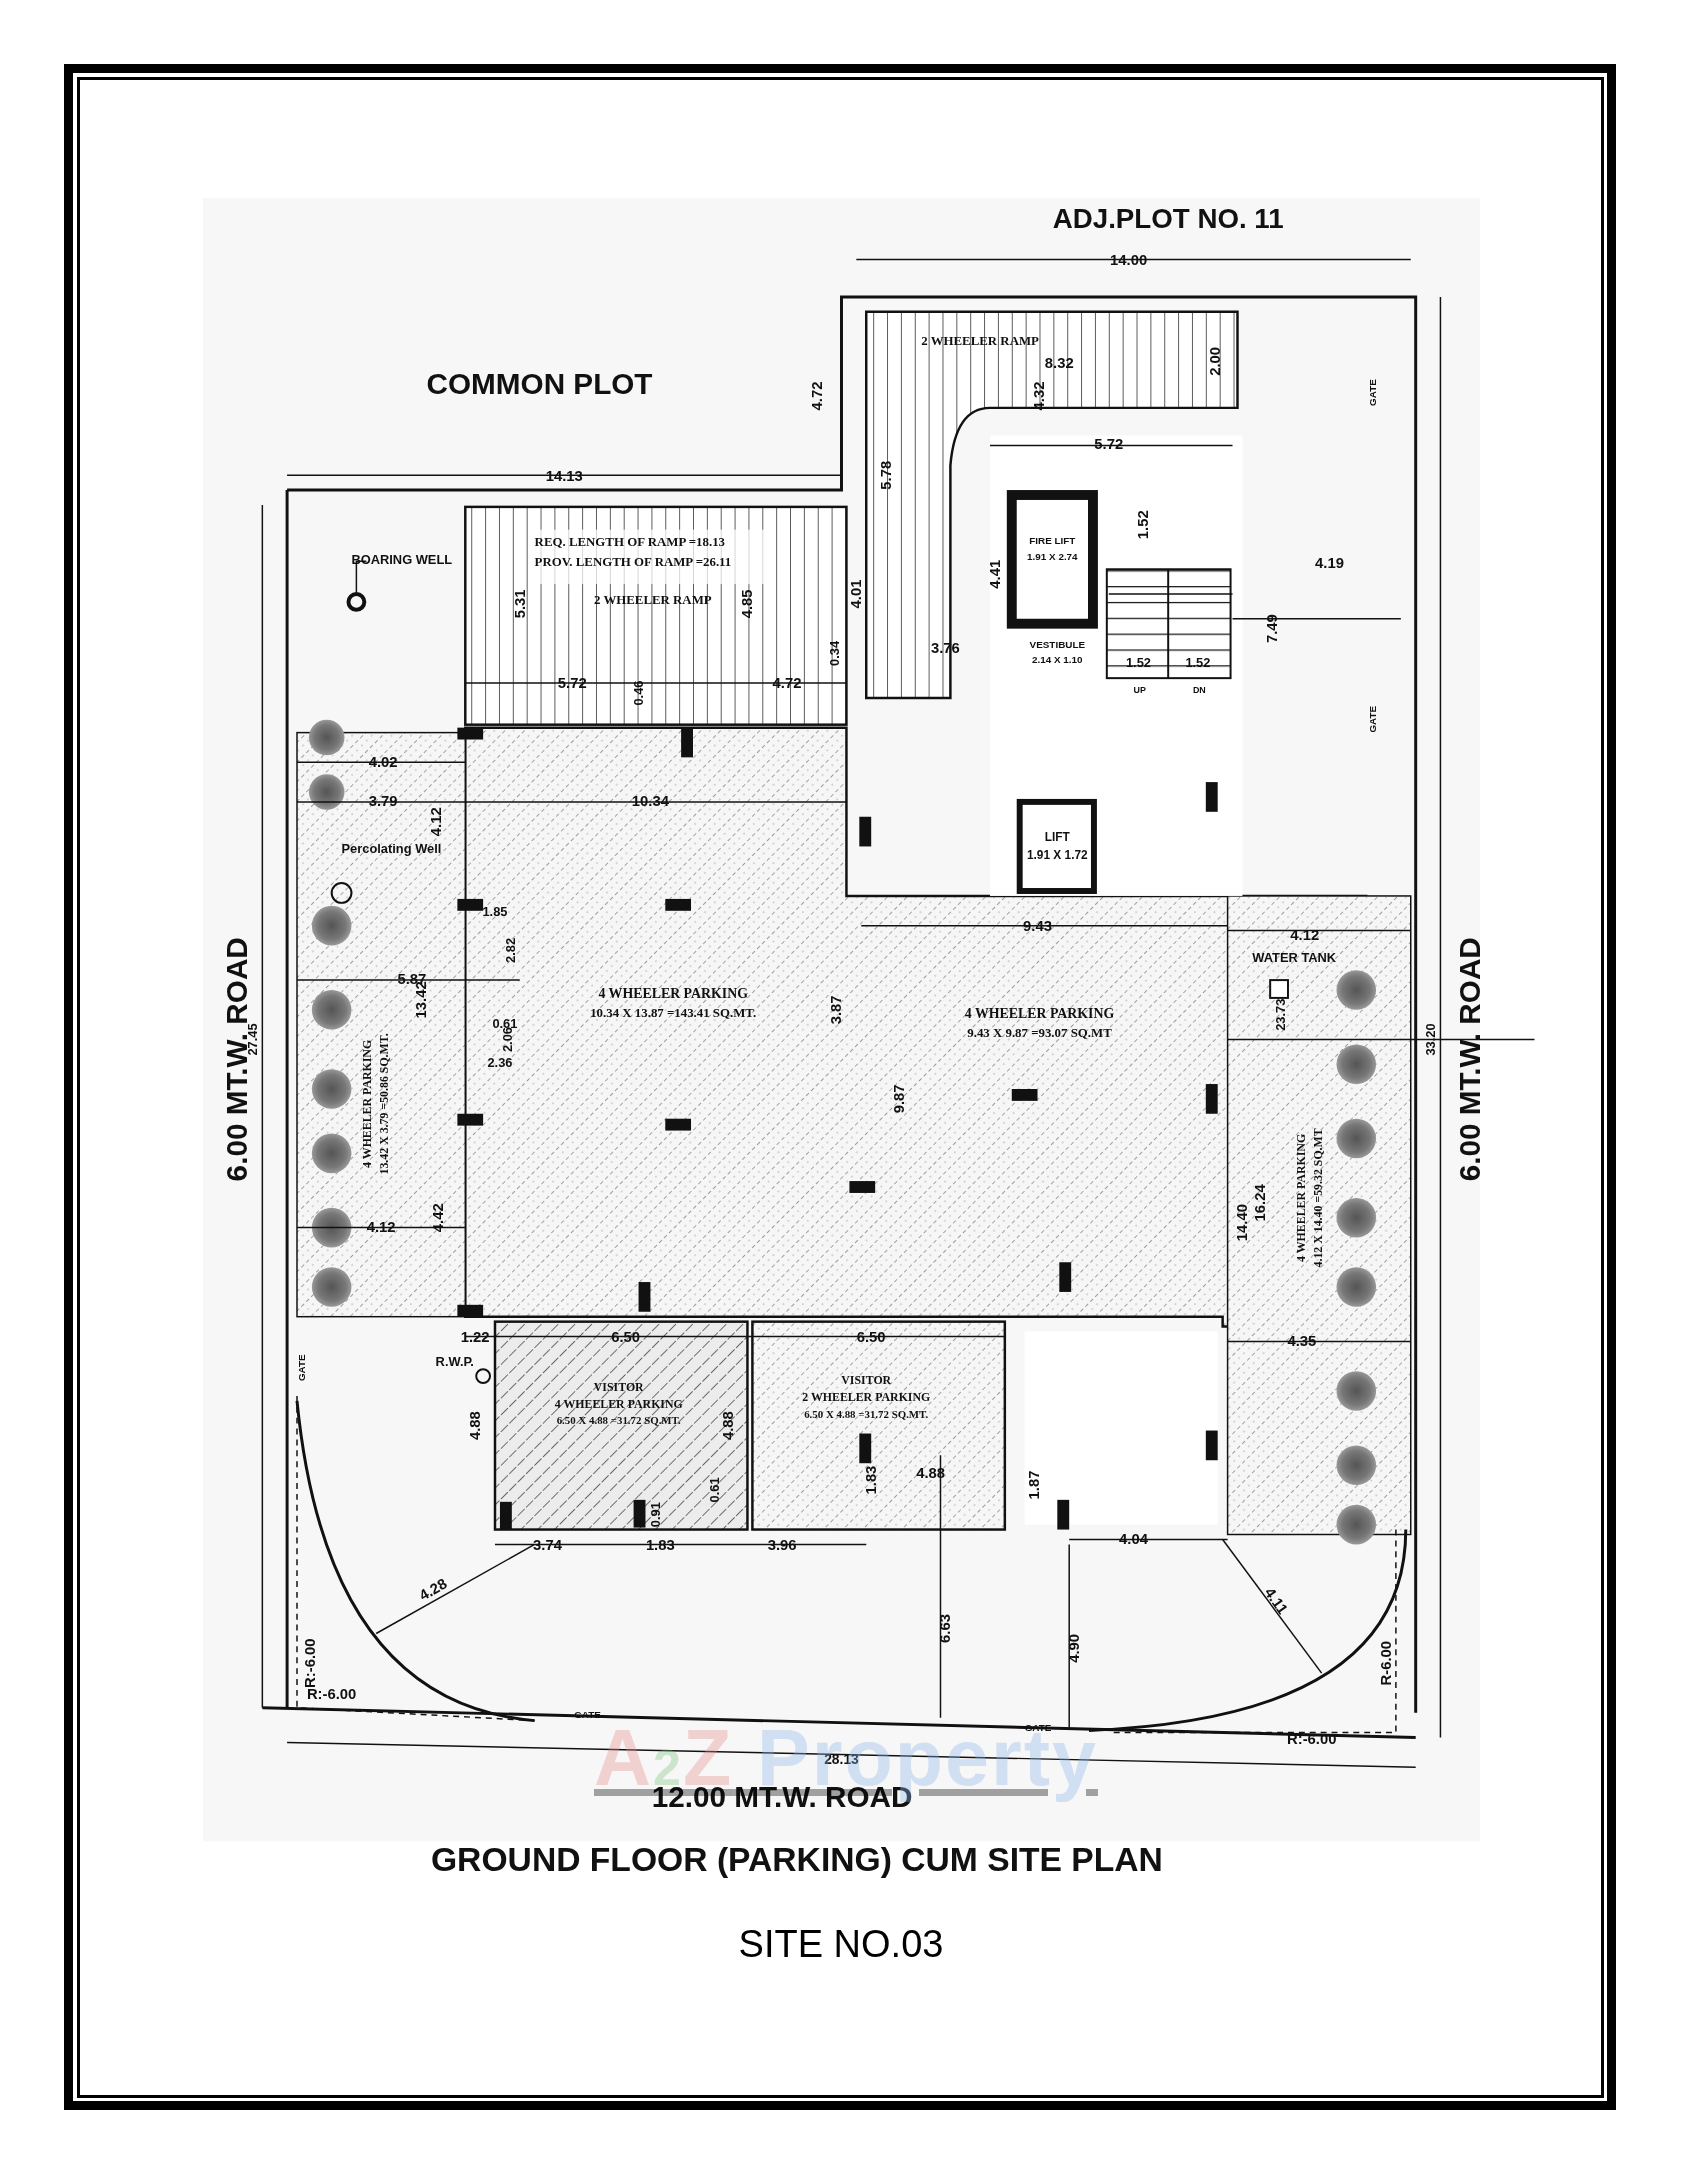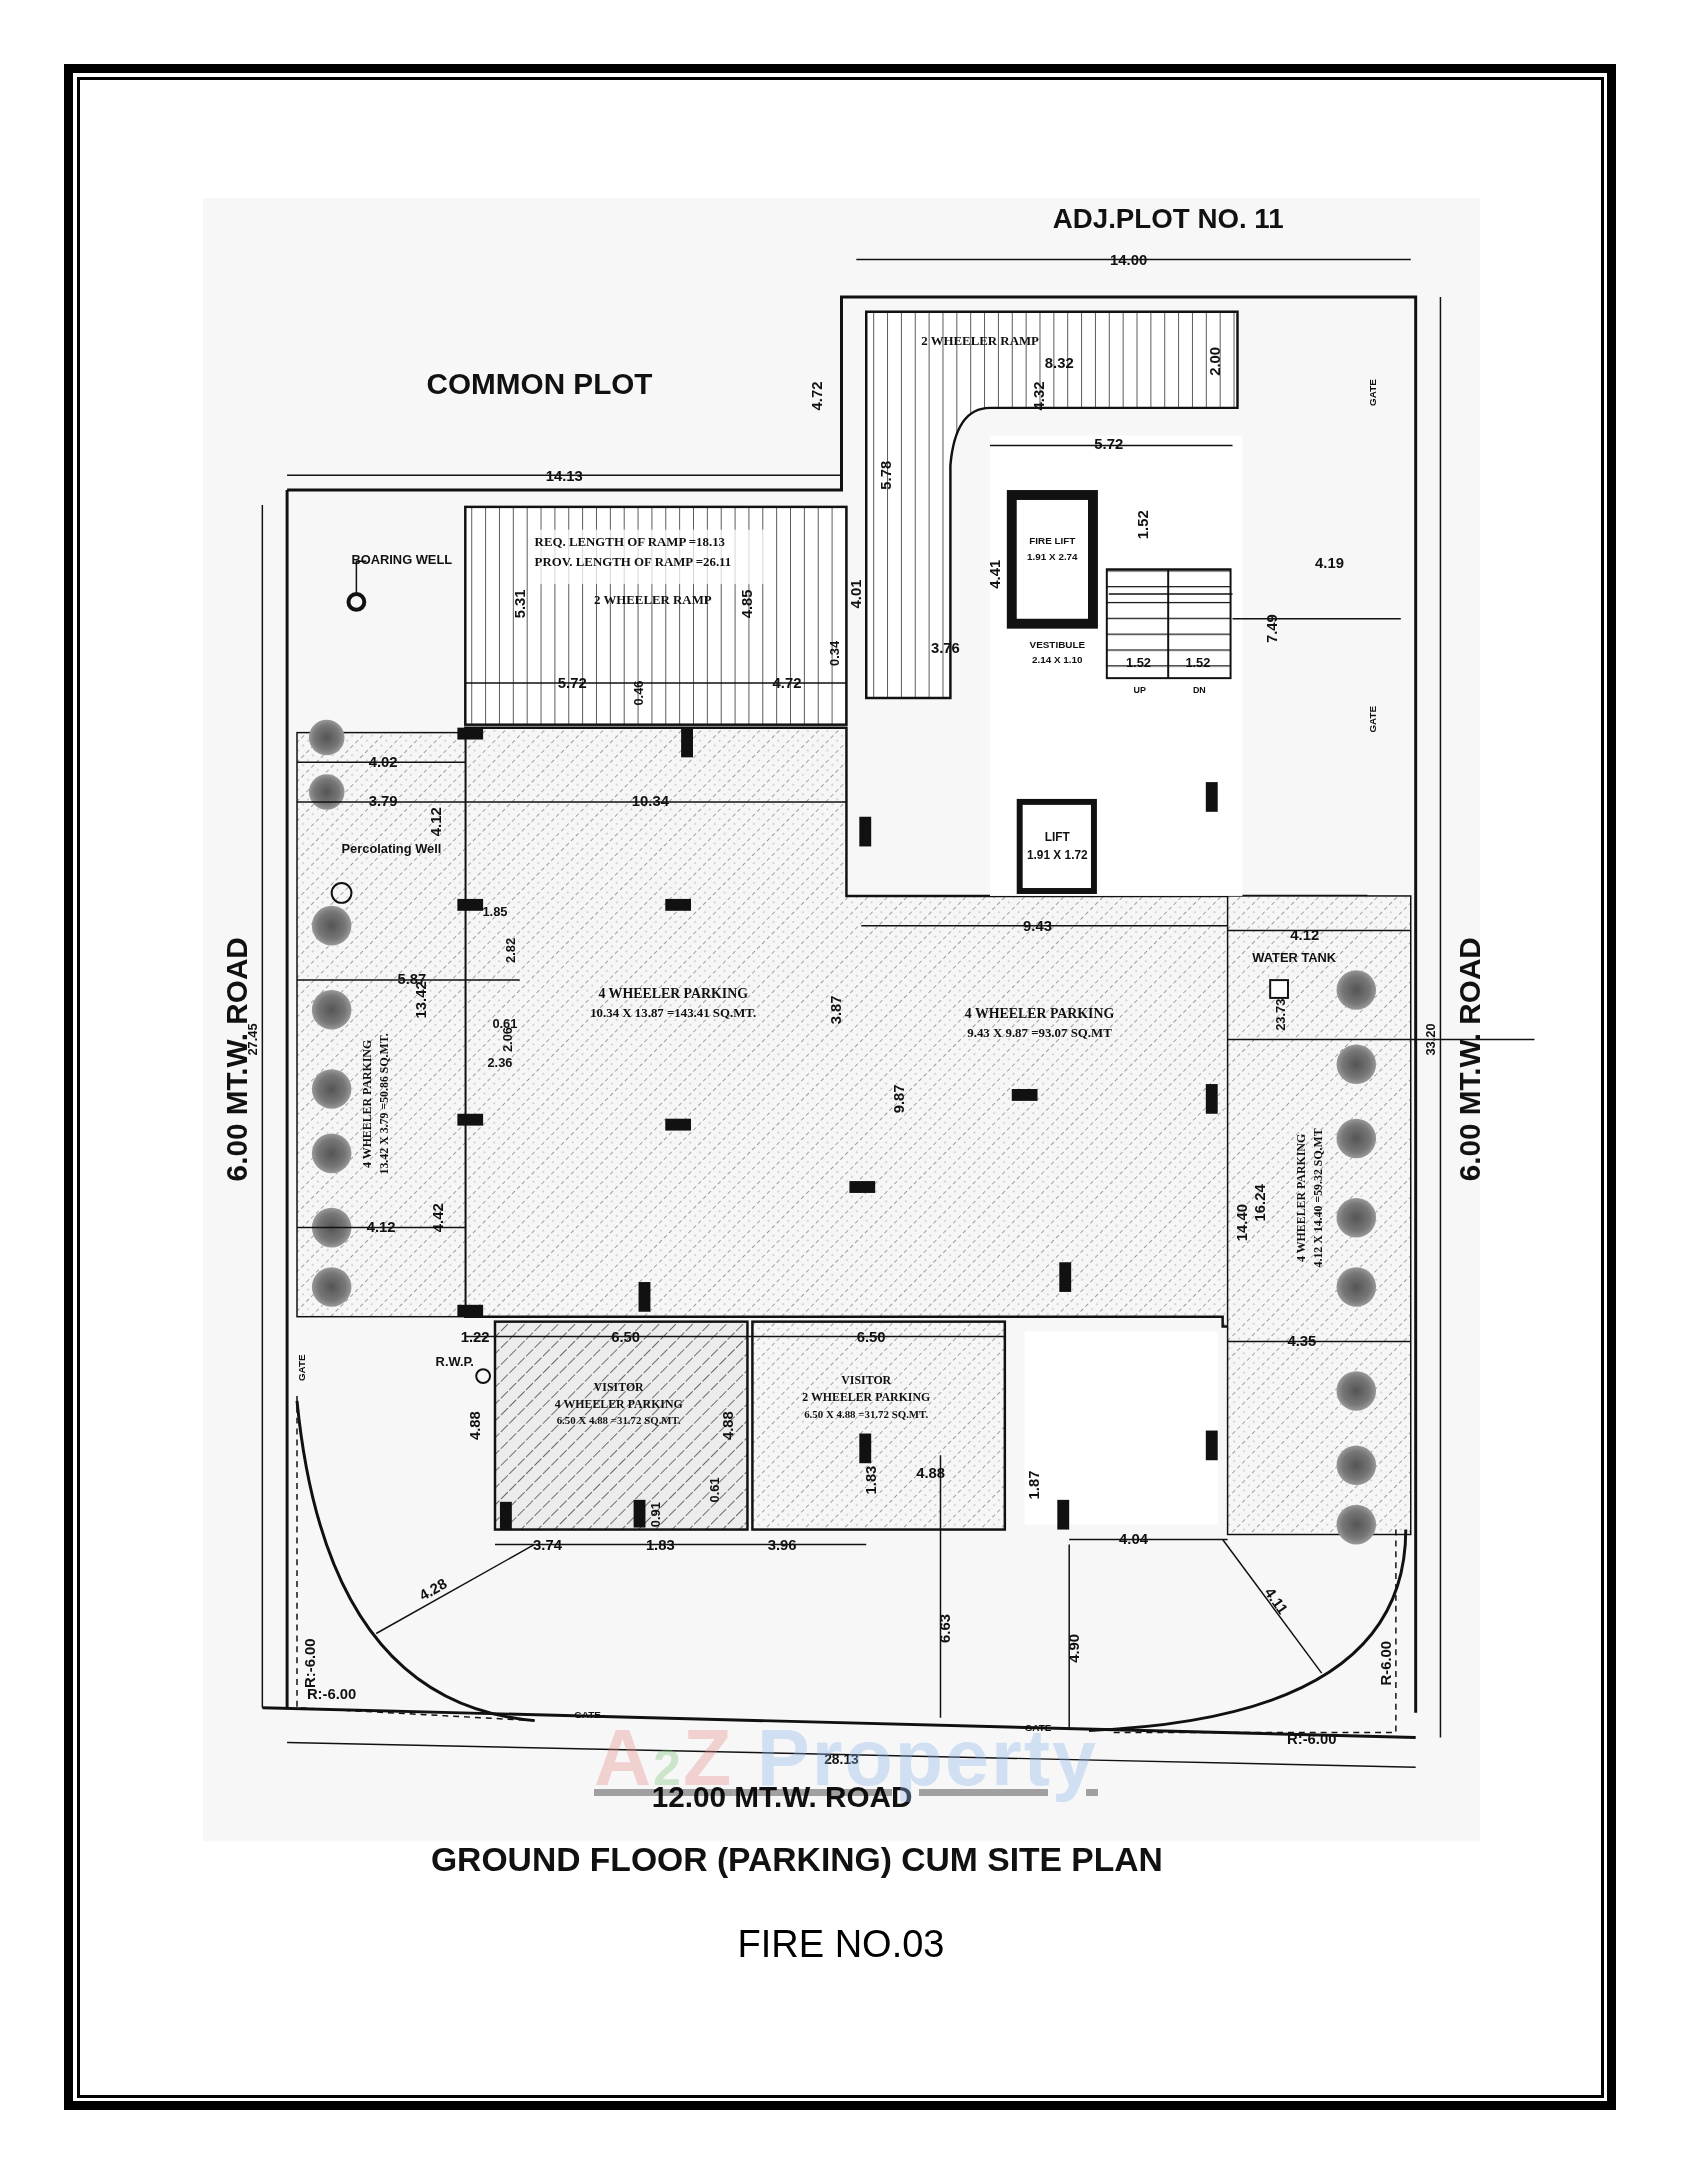--- a/index.html
+++ b/index.html
@@ -271,14 +271,14 @@
     <text x="318" y="1680" transform="rotate(-90 318 1680)" text-anchor="middle">R:-6.00</text>
     <text x="310" y="1716">R:-6.00</text>
     <text x="1300" y="1762">R:-6.00</text>
     <text x="1405" y="1680" transform="rotate(-90 1405 1680)" text-anchor="middle">R-6.00</text>
     <text x="850" y="1782" text-anchor="middle" font-size="14">28.13</text>
   </g>
 </svg>
 
 <div class="wm"><span style="color:#e88a8a">A</span><span style="color:#7ac47a;font-size:50px">2</span><span style="color:#e88a8a">Z</span><span style="color:#8ab4e8"> Property</span></div>
 
-<div class="page-no">FIRE NO.03</div>
+<div class="page-no">SITE NO.03</div>
 
 
 </body></html>

